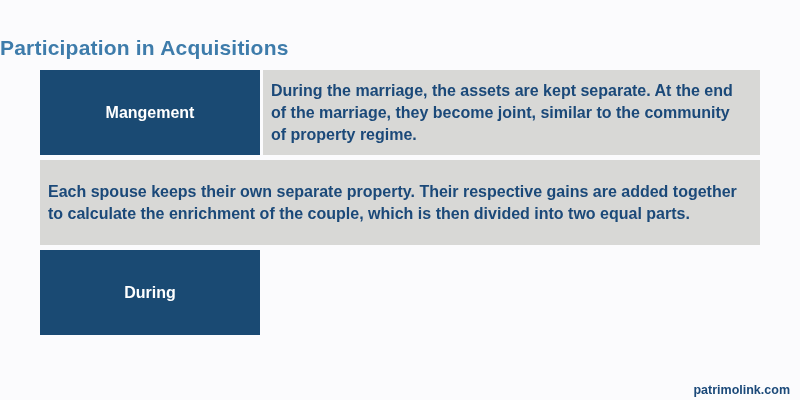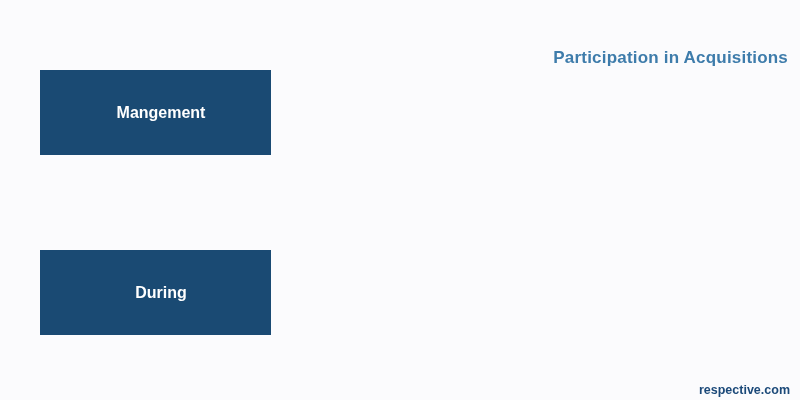--- a/index.html
+++ b/index.html
@@ -16,23 +16,23 @@
   }
   .page {
     position: absolute;
     inset: 0;
   }
   .title {
     position: absolute;
     top: 36px;
     left: 0;
     right: 0;
-    margin: 12px;
-    text-align: right;
-    font-size: 17px;
+    margin: 0;
+    text-align: left;
+    font-size: 21px;
     font-weight: bold;
     letter-spacing: 0.2px;
     color: var(--title, #3e7cab);
   }
   .table {
     position: absolute;
     left: 40px;
     top: 70px;
     width: 720px;
     display: flex;
@@ -47,21 +47,20 @@
   .label-cell {
     flex: none;
     width: 220px;
     background: var(--row-label-bg, #1a4a73);
     color: var(--row-label-text, #ffffff);
     display: flex;
     align-items: center;
     justify-content: center;
     font-size: 16px;
     font-weight: bold;
-    padding-left: 11px;
   }
   .body-cell {
     flex: 1;
     background: var(--row-body-bg, #d8d8d6);
     color: var(--row-body-text, #1b4979);
     font-size: 16px;
     font-weight: bold;
     line-height: 22px;
     display: flex;
     align-items: center;
@@ -81,26 +80,28 @@
 <body>
 
 <div class="page">
 
   <h1 class="title">Participation in Acquisitions</h1>
 
   <div class="table">
 
     <div class="row">
       <div class="label-cell">Mangement</div>
+      <div class="body-cell">During the marriage, the assets are kept separate. At the end of the marriage, they become joint, similar to the community of property regime.</div>
     </div>
 
     <div class="row">
+      <div class="body-cell">Each spouse keeps their own separate property. Their respective gains are added together to calculate the enrichment of the couple, which is then divided into two equal parts.</div>
     </div>
 
     <div class="row">
       <div class="label-cell">During</div>
     </div>
 
   </div>
 
-  <div class="footer">respective.com</div>
+  <div class="footer">patrimolink.com</div>
 
 </div>
 
 </body></html>

